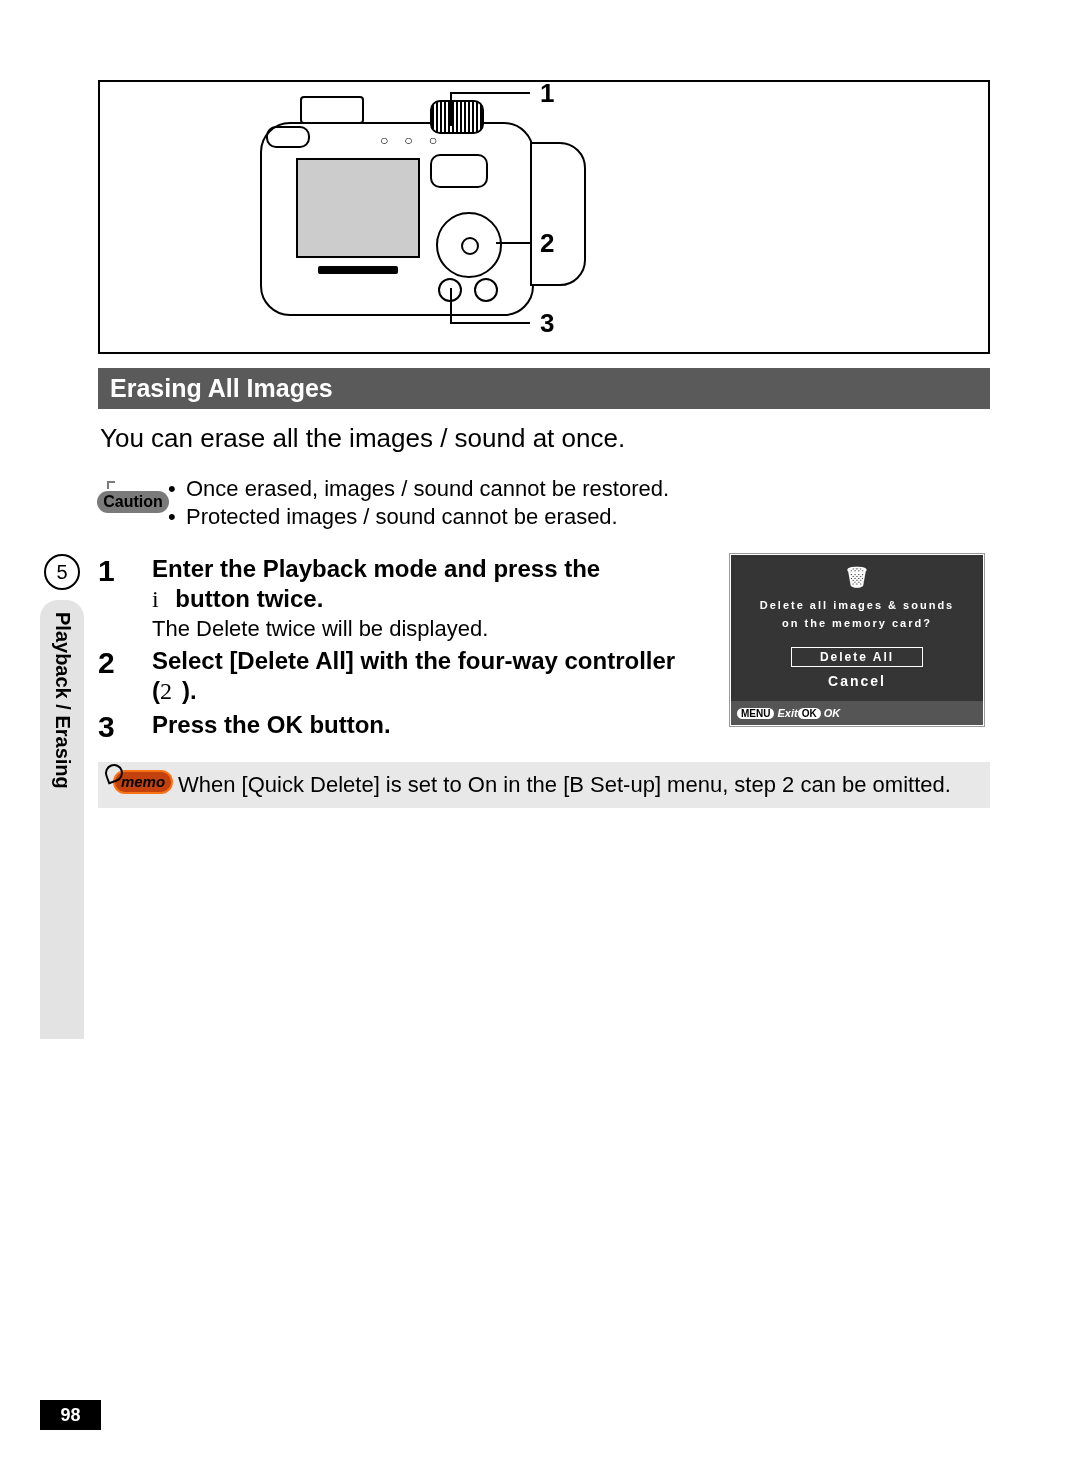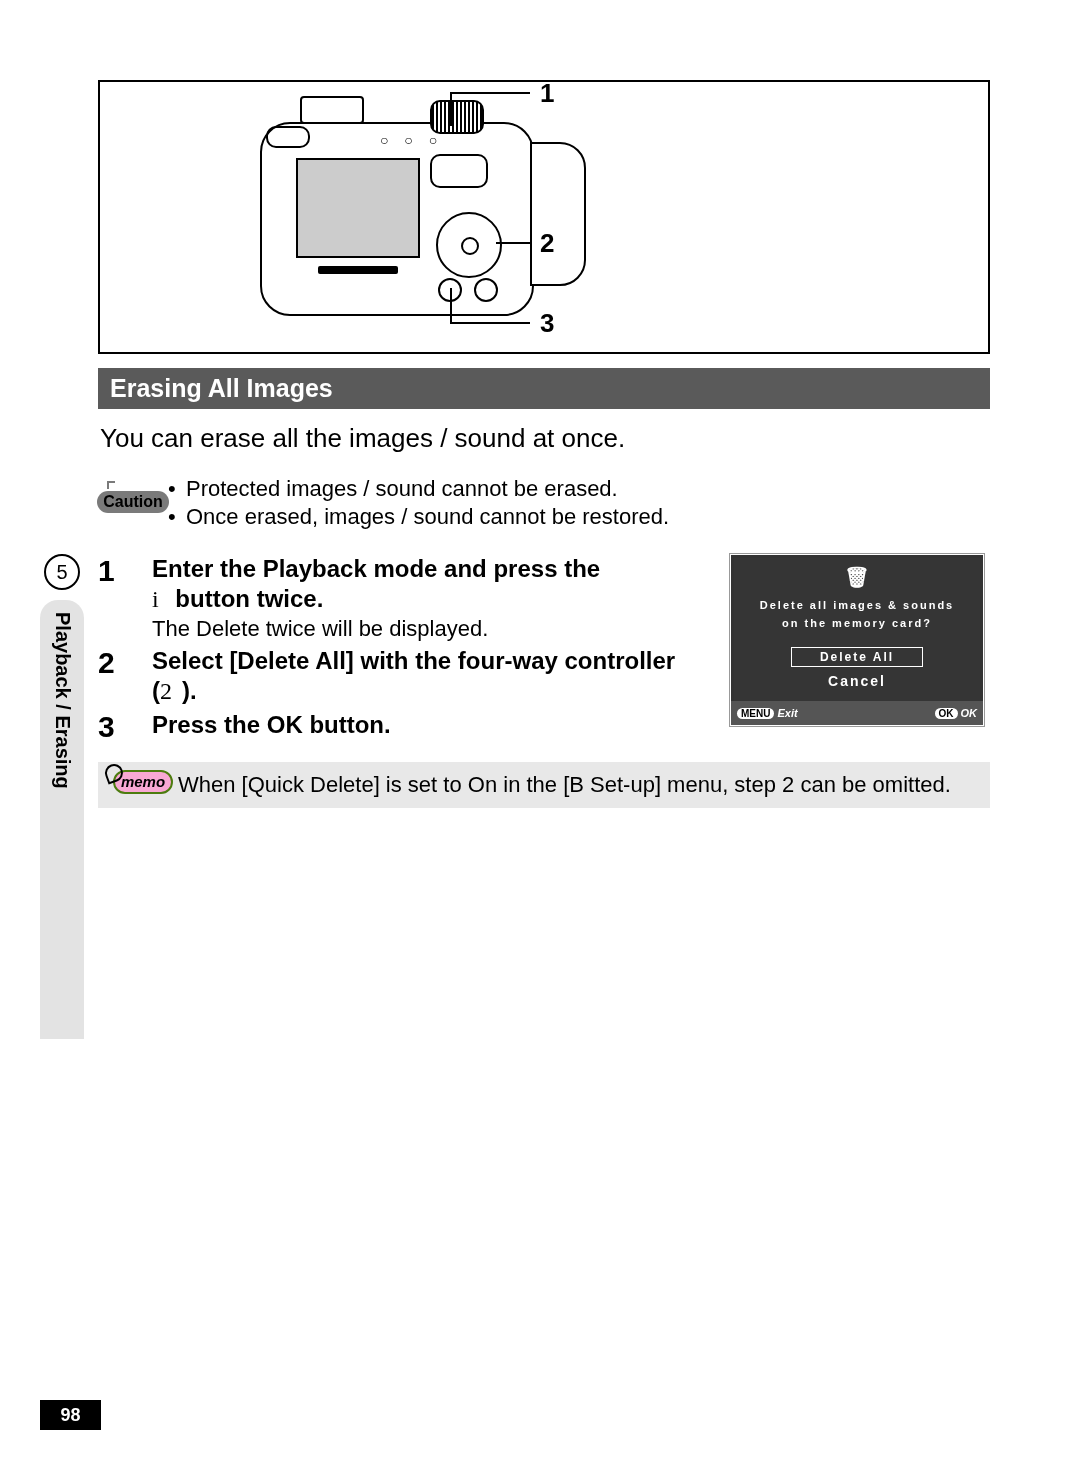--- a/index.html
+++ b/index.html
@@ -41,27 +41,27 @@
   .step-body .st-title{font-size:24px;font-weight:bold;line-height:1.25}
   .step-body .st-title .iglyph{font-style:normal;font-weight:normal;font-family:serif;margin-right:10px}
   .step-body .st-sub{font-size:22px;margin-top:2px}
   .steps-screen{width:260px;flex:0 0 260px;margin-left:10px}
 
   .lcd{border:1px solid #fff;outline:1px solid #999;background:#353535;width:252px;height:170px;position:relative;color:#fff;font-weight:bold;letter-spacing:2px;font-size:11px;text-align:center;font-family:Arial,Helvetica,sans-serif;box-shadow:0 0 0 3px #333 inset}
   .lcd .trash{position:absolute;top:10px;left:0;right:0;text-align:center;font-size:20px;letter-spacing:0}
   .lcd .ln{position:absolute;left:0;right:0}
   .lcd .sel{position:absolute;left:60px;right:60px;border:1px solid #fff;font-size:12px;padding:2px 0}
   .lcd .cancel{position:absolute;left:60px;right:60px;font-size:14px;padding:2px 0}
-  .lcd .bbar{position:absolute;left:0;right:0;bottom:0;height:24px;background:#555;display:flex;justify-content:space-between;align-items:center;padding:0 6px;box-sizing:border-box}
+  .lcd .bbar{position:absolute;left:0;right:0;bottom:0;height:24px;background:#555;display:flex;justify-content:flex-start;align-items:center;padding:0 6px;box-sizing:border-box}
   .lcd .tag{display:inline-flex;align-items:center;font-size:11px;font-style:italic;letter-spacing:0}
   .lcd .chip{background:#fff;color:#000;border-radius:8px;padding:0 4px;font-style:normal;font-size:10px;margin-right:3px;font-weight:bold}
 
   .memo-row{display:flex;background:#e8e8e8;padding:8px 10px;margin-top:14px;align-items:flex-start}
   .memo-ic{flex:0 0 70px;display:flex;align-items:center;justify-content:center}
-  .memo-lab{font-size:15px;font-weight:bold;background:#f9a8d4;border:2px solid #4d7c0f;border-radius:14px;padding:1px 6px 2px;position:relative;font-style:italic}
+  .memo-lab{font-size:15px;font-weight:bold;background:#c2410c;border:2px solid #f97316;border-radius:14px;padding:1px 6px 2px;position:relative;font-style:italic}
   .memo-lab::before{content:"";position:absolute;left:-10px;top:-8px;width:14px;height:14px;border:2px solid #000;border-radius:50% 50% 50% 0;transform:rotate(-20deg)}
   .memo-txt{font-size:22px;line-height:1.35}
 
   .side-tab{position:absolute;left:40px;top:554px;width:44px}
   .tab-cir{width:32px;height:32px;border:2px solid #000;border-radius:50%;display:flex;align-items:center;justify-content:center;font-size:20px;margin:0 auto 10px}
   .tab-strip{background:#e3e3e3;border-top-left-radius:18px;border-top-right-radius:18px;padding:12px 0 250px;text-align:center}
   .tab-txt{writing-mode:vertical-rl;font-weight:bold;font-size:20px;margin:0 auto}
 
   .pgnum{position:absolute;left:40px;bottom:40px;width:61px;height:30px;background:#000;color:#fff;font-weight:bold;font-size:18px;display:flex;align-items:center;justify-content:center}
 </style>
@@ -101,22 +101,22 @@
 
   <p class="intro">You can erase all the images / sound at once.</p>
 
   <div class="caution-row">
     <div class="caution-ic">
       <div class="caution-burst">
         <span class="caution-lab">Caution</span>
       </div>
     </div>
     <ul class="caution-ul">
+      <li>Once erased, images / sound cannot be restored.</li>
       <li>Protected images / sound cannot be erased.</li>
-      <li>Once erased, images / sound cannot be restored.</li>
     </ul>
   </div>
 
   <div class="steps">
     <div class="steps-left">
       <div class="step">
         <div class="step-num">1</div>
         <div class="step-body">
           <div class="st-title">
             <span>Enter the Playback mode and press the </span><br>

